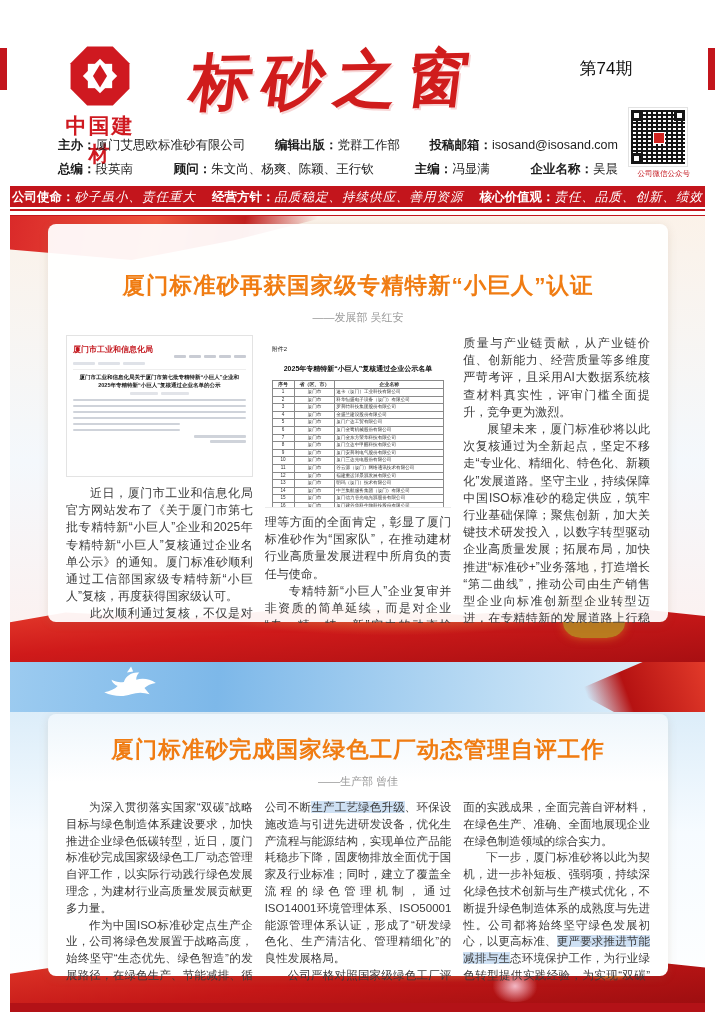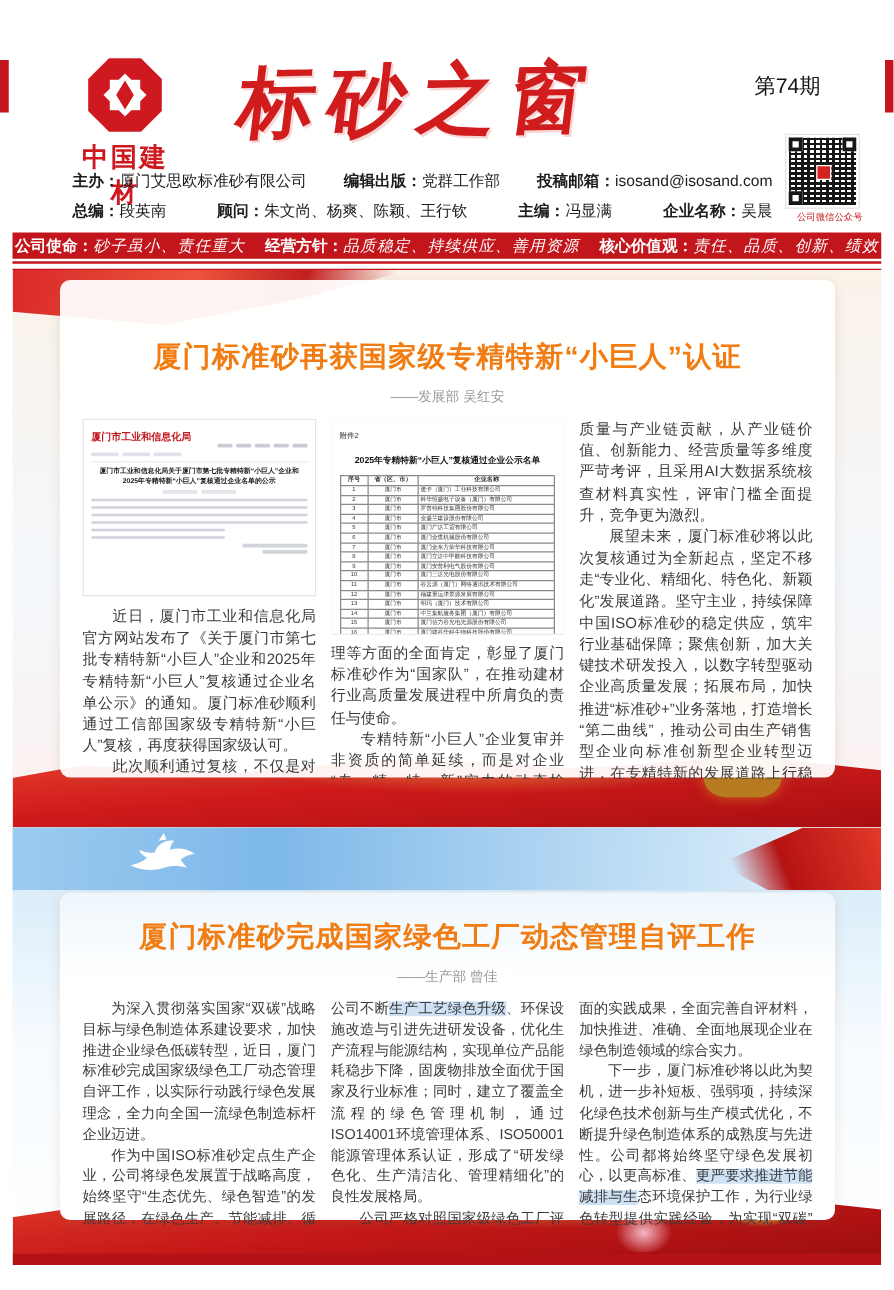--- a/index.html
+++ b/index.html
@@ -9,21 +9,21 @@
   
   .tab{position:absolute;width:7px;height:42px;background:#c3151c;top:48px;}
   .tab.l{left:0}.tab.r{right:0}
   .logo{position:absolute;left:58px;top:44px;width:84px;text-align:center;}
   .logo svg{width:64px;height:64px;display:block;margin:0 auto;}
   .logo-name{font-size:21px;font-weight:bold;color:#cf1920;letter-spacing:2px;margin-top:4px;}
   .paper-title{position:absolute;left:160px;top:34px;width:350px;margin:0;text-align:center;
       font-family:"DejaVu Serif",serif;font-weight:700;font-size:62px;line-height:92px;
       color:#d01c1c;letter-spacing:10px;transform:skewX(-8deg) rotate(-1deg);
       text-shadow:2px 2px 0 rgba(208,28,28,.18);}
-  .issue-block{position:absolute;left:560px;top:56px;width:140px;text-align:center;color:#111;}
+  .issue-block{position:absolute;left:536px;top:56px;width:140px;text-align:center;color:#111;}
   .issue-no{font-size:17px;line-height:26px;}
   .issue-date{font-size:15px;line-height:24px;}
   .qr-block{position:absolute;left:626px;top:108px;width:64px;}
   .qr{width:54px;height:54px;margin:0 auto;position:relative;border:2px solid #fff;outline:1px solid #e2e2e2;
       background:repeating-linear-gradient(0deg,#161616 0 2px,transparent 2px 4px),
                  repeating-linear-gradient(90deg,#161616 0 2px,#fff 2px 5px);}
   .qr .f{position:absolute;width:11px;height:11px;border:3px solid #161616;background:#fff;box-sizing:border-box;}
   .f.tl{top:0;left:0}.f.tr{top:0;right:0}.f.bl{bottom:0;left:0}
   .qr .c{position:absolute;left:50%;top:50%;width:10px;height:10px;margin:-5px;background:#d2231f;border:1px solid #fff;}
   .qr-caption{font-size:7.5px;color:#c3151c;text-align:right;margin-top:3px;white-space:nowrap;}
@@ -374,30 +374,30 @@
     <div class="lotus"></div>
     <div class="wheat"></div>
     <div class="bottom-strip"></div>
 
     <div class="card card2">
       <h2 class="art-title">厦门标准砂完成国家绿色工厂动态管理自评工作</h2>
       <div class="byline">——生产部 曾佳</div>
       <div class="cols">
         <div class="col">
 
-        <p class="para">为深入贯彻落实国家“双碳”战略目标与绿色制造体系建设要求，加快推进企业绿色低碳转型，近日，厦门标准砂完成国家级绿色工厂动态管理自评工作，以实际行动践行绿色发展理念，全力向全国一流绿色制造标杆企业迈进。</p>
+        <p class="para">为深入贯彻落实国家“双碳”战略目标与绿色制造体系建设要求，加快推进企业绿色低碳转型，近日，厦门标准砂完成国家级绿色工厂动态管理自评工作，以实际行动践行绿色发展理念，为建材行业高质量发展贡献更多力量。</p>
             <p class="para">作为中国ISO标准砂定点生产企业，公司将绿色发展置于战略高度，始终坚守“生态优先、绿色智造”的发展路径，在绿色生产、节能减排、循环经济等方面持续深耕。多年来，</p>
           </div>
         <div class="col">
 
         <p class="para noindent">公司不断<span class="hl">生产工艺绿色升级</span>、环保设施改造与引进先进研发设备，优化生产流程与能源结构，实现单位产品能耗稳步下降，固废物排放全面优于国家及行业标准；同时，建立了覆盖全流程的绿色管理机制，通过ISO14001环境管理体系、ISO50001能源管理体系认证，形成了“研发绿色化、生产清洁化、管理精细化”的良性发展格局。</p>
             <p class="para">公司严格对照国家级绿色工厂评价标准，系统梳理绿色生产、能源利用、环境管理等方</p>
           </div>
         <div class="col">
 
-        <p class="para noindent">面的实践成果，全面完善自评材料，加快推进、准确、全面地展现企业在绿色制造领域的综合实力。</p>
+        <p class="para noindent">面的实践成果，全面完善自评材料，在绿色生产、准确、全面地展现企业在绿色制造领域的综合实力。</p>
             <p class="para">下一步，厦门标准砂将以此为契机，进一步补短板、强弱项，持续深化绿色技术创新与生产模式优化，不断提升绿色制造体系的成熟度与先进性。公司都将始终坚守绿色发展初心，以更高标准、<span class="hl">更严要求推进节能减排与生</span>态环境保护工作，为行业绿色转型提供实践经验，为实现“双碳”目标贡献企业力量。</p>
           </div>
       </div>
     </div>
   </section>
 
 </div>
 
 </body></html>

